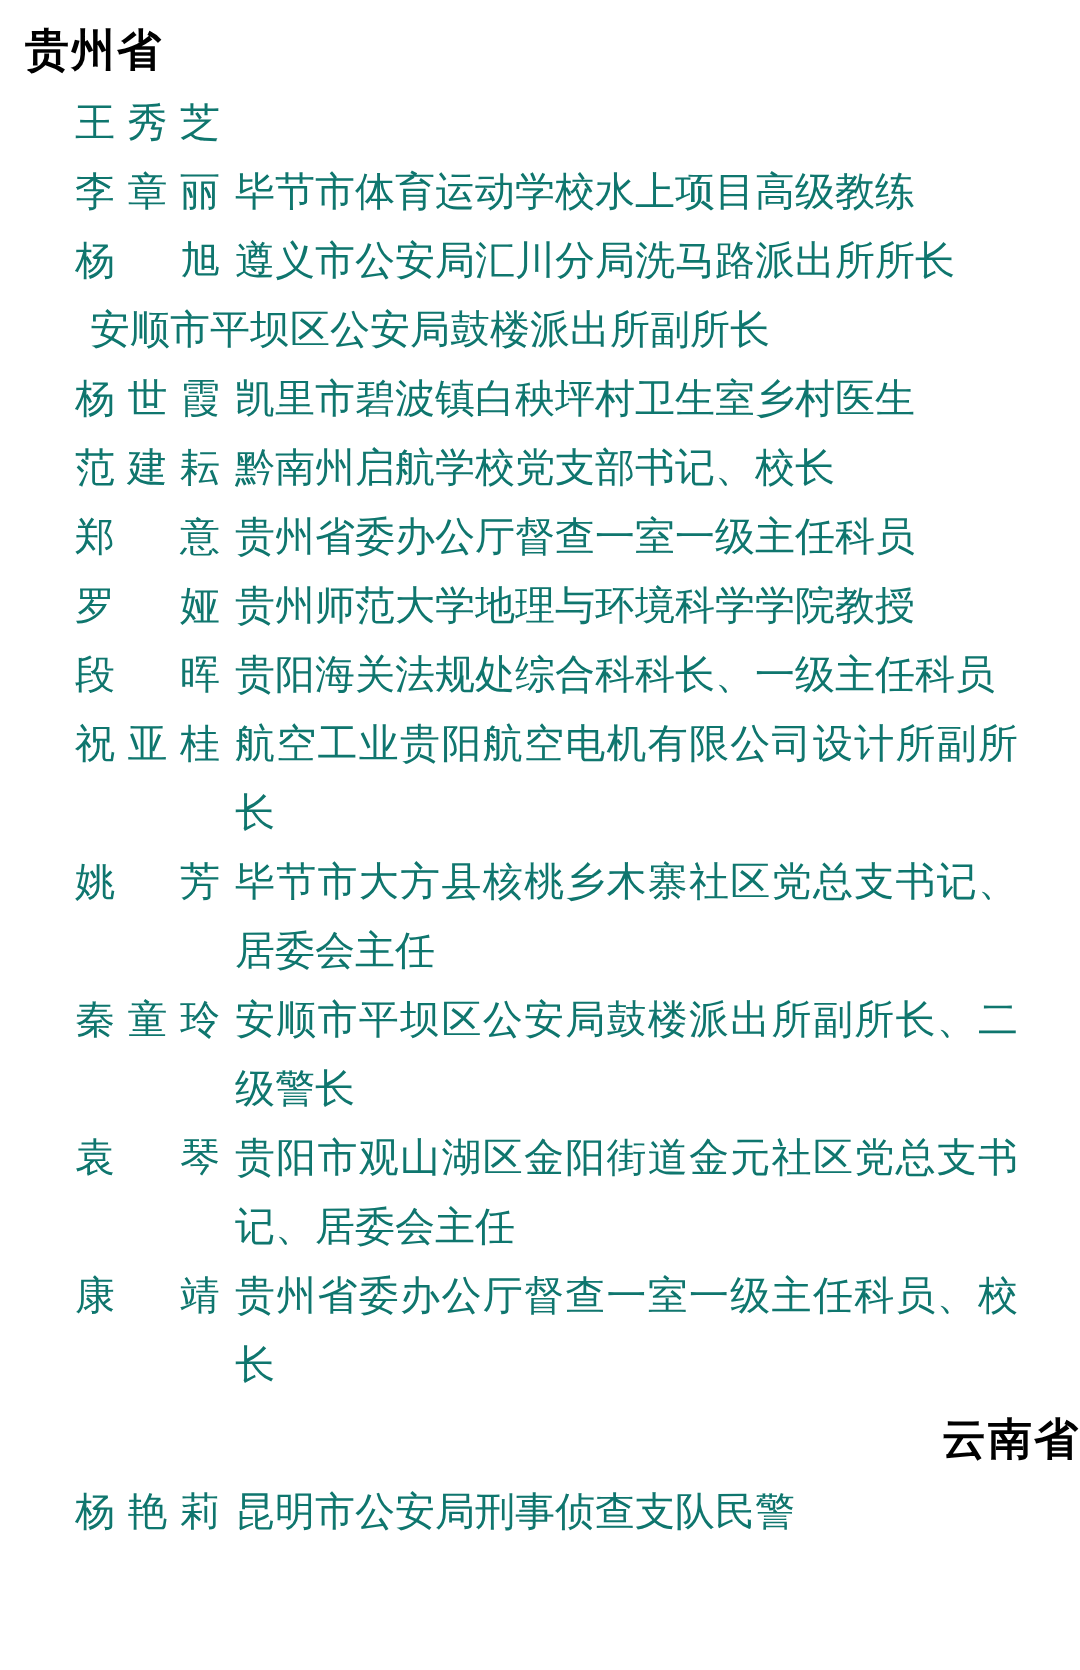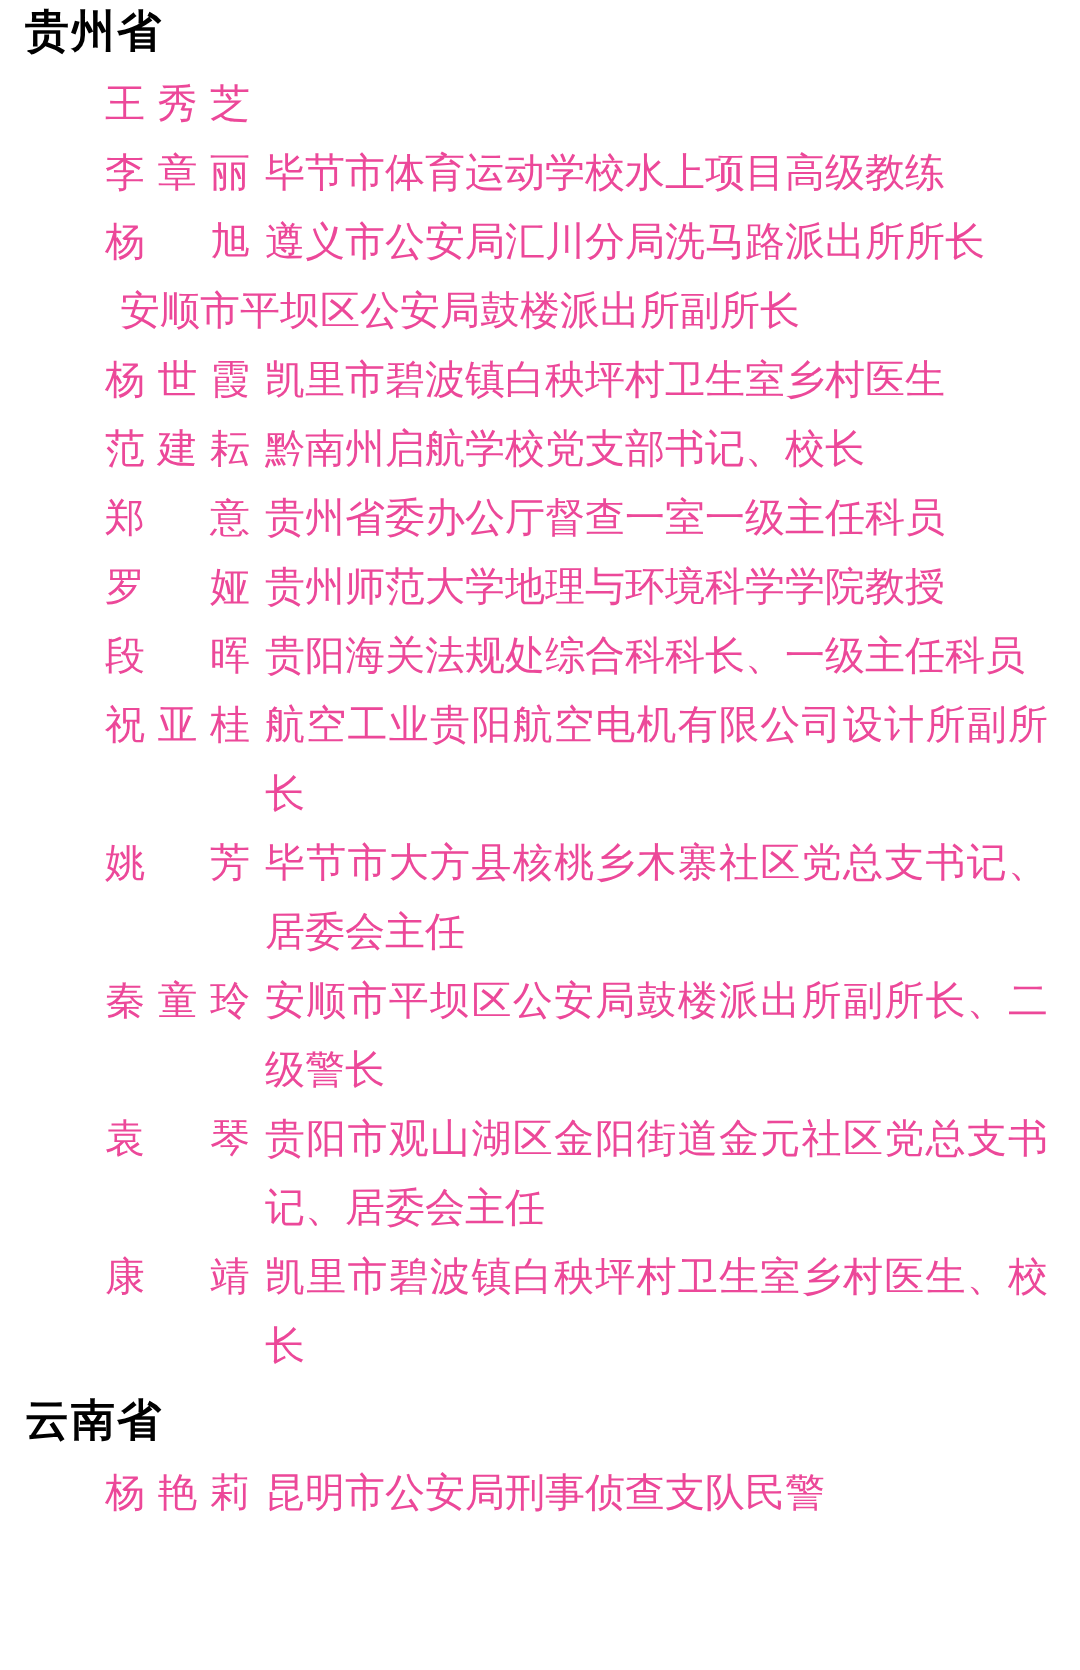--- a/index.html
+++ b/index.html
@@ -5,45 +5,46 @@
   html, body {
     margin: 0;
     padding: 0;
     background: #ffffff;
   }
   .page {
     position: relative;
     width: 1080px;
     height: 1670px;
     box-sizing: border-box;
-    padding-top: 7px;
+    padding-top: 26px;
     background: #ffffff;
     color: #000000;
     font-family: "Liberation Serif", serif;
     overflow: hidden;
   }
   .province-title {
     margin: 0 0 14px 25px;
     font-family: "Liberation Sans", sans-serif;
     font-weight: bold;
     font-size: 44px;
     line-height: 48px;
     letter-spacing: 2px;
     color: #000000;
   }
   .province-section + .province-section .province-title {
     margin-top: 16px;
+    text-align: right;
   }
   .entry {
     display: flex;
     align-items: flex-start;
-    margin-left: 105px;
+    margin-left: 75px;
     font-size: 40px;
     line-height: 69px;
-    color: #ec4899;
+    color: #0f766e;
   }
   .person-name {
     flex: 0 0 145px;
     text-align: justify;
     text-align-last: justify;
     white-space: nowrap;
     overflow: hidden;
   }
   .person-position {
     width: 783px;
@@ -119,21 +120,21 @@
     <span class="person-position">安顺市平坝区公安局鼓楼派出所副所长、二级警长</span>
   </div>
 
   <div class="entry">
     <span class="person-name">袁　琴</span>
     <span class="person-position">贵阳市观山湖区金阳街道金元社区党总支书记、居委会主任</span>
   </div>
 
   <div class="entry">
     <span class="person-name">康　靖</span>
-    <span class="person-position">凯里市碧波镇白秧坪村卫生室乡村医生、校长</span>
+    <span class="person-position">贵州省委办公厅督查一室一级主任科员、校长</span>
   </div>
 
 </div>
   </section>
 
   <section class="province-section">
     <h2 class="province-title">云南省</h2>
     <div class="entries">
   <div class="entry">
     <span class="person-name">杨艳莉</span>

